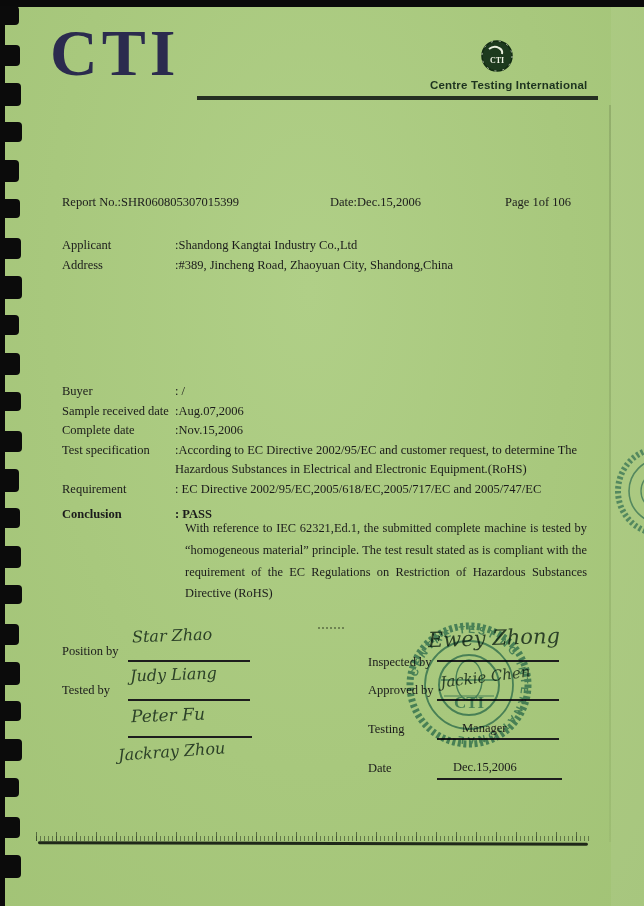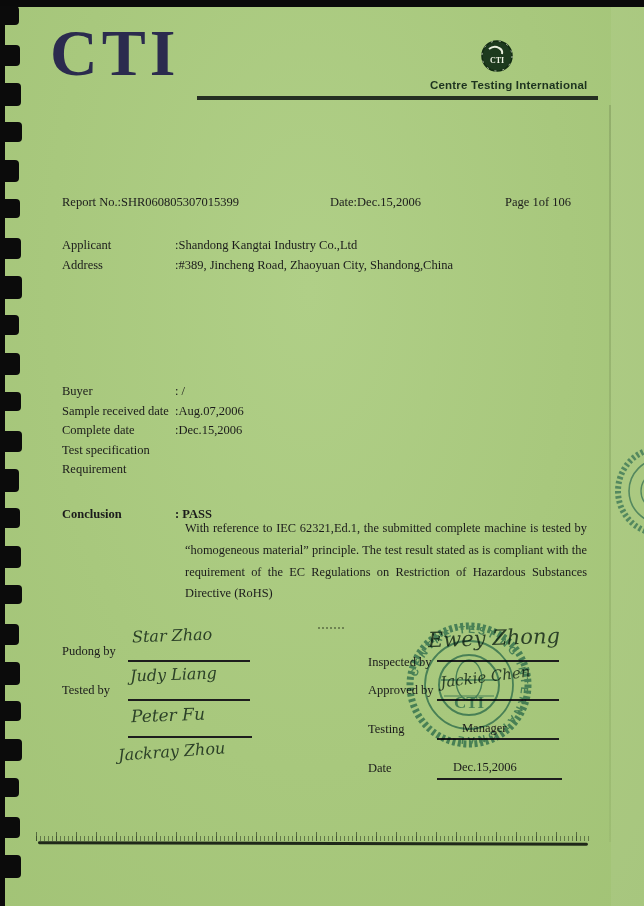--- a/index.html
+++ b/index.html
@@ -92,42 +92,44 @@
     <div class="row">
       <span>Buyer</span>
       <span>: /</span>
     </div>
     <div class="row">
       <span>Sample received date</span>
       <span>:Aug.07,2006</span>
     </div>
     <div class="row">
       <span>Complete date</span>
-      <span>:Dec.15,2006</span>
+      <span>:Nov.15,2006</span>
     </div>
     <div class="row">
       <span>Test specification</span>
+      <span>:According to EC Directive 2002/95/EC and customer request, to determine The Hazardous Substances in Electrical and Electronic Equipment.(RoHS)</span>
     </div>
     <div class="row">
       <span>Requirement</span>
+      <span>: EC Directive 2002/95/EC,2005/618/EC,2005/717/EC and 2005/747/EC</span>
     </div>
   </div>
 
   <div class="block blk-con">
     <div class="row">
       <span>Conclusion</span>
       <span>: PASS</span>
     </div>
   </div>
 
   <div class="statement">With reference to IEC 62321,Ed.1, the submitted complete machine is tested by “homogeneous material” principle. The test result stated as is compliant with the requirement of the EC Regulations on Restriction of Hazardous Substances Directive (RoHS)</div>
   <div class="artifact"></div>
 
   <div class="script" style="left:132px;top:626px;">Star Zhao</div>
-  <div class="sig-label" style="left:62px;top:644px;">Pudong by</div>
+  <div class="sig-label" style="left:62px;top:644px;">Position by</div>
   <div class="sig-line" style="left:128px;width:122px;top:660px;"></div>
 
   <div class="script" style="left:130px;top:665px;">Judy  Liang</div>
   <div class="sig-label" style="left:62px;top:683px;">Tested by</div>
   <div class="sig-line" style="left:128px;width:122px;top:699px;"></div>
 
   <div class="script" style="left:131px;top:705px;font-size:17px;">Peter Fu</div>
   <div class="sig-line" style="left:128px;width:124px;top:736px;"></div>
 
   <div class="script" style="left:118px;top:742px;transform:rotate(-4deg);">Jackray Zhou</div>

